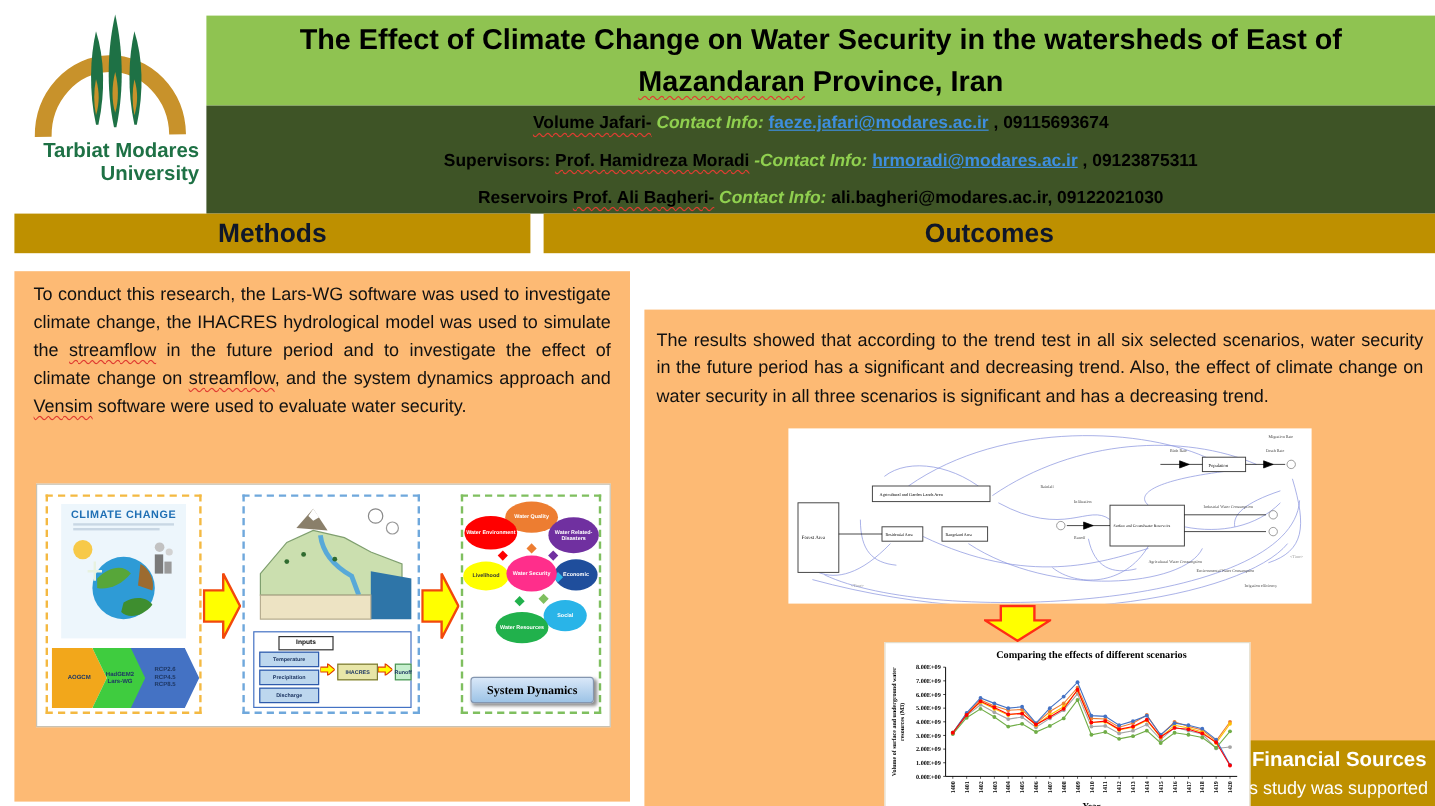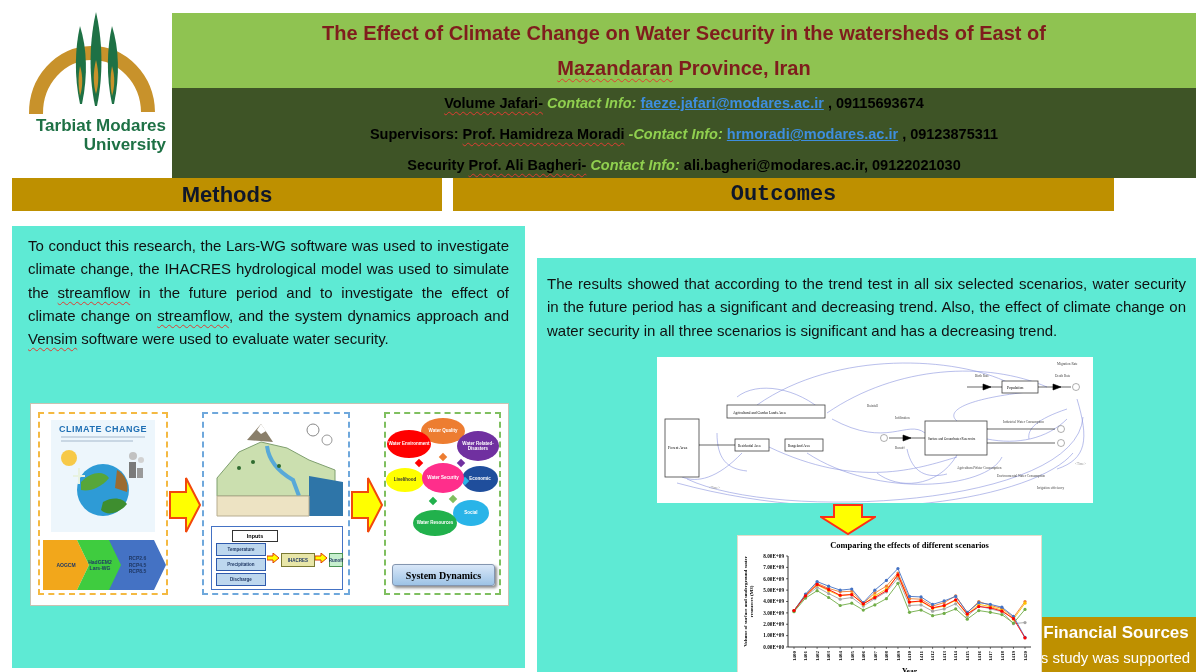--- a/index.html
+++ b/index.html
@@ -3,35 +3,35 @@
 <meta charset="utf-8">
 <style>
   html,body{margin:0;padding:0;background:#fff;}
   .poster{position:relative;width:1196px;height:672px;background:#fff;overflow:hidden;
           font-family:"Liberation Sans",sans-serif;}
   
   .logo-box{position:absolute;left:0;top:0;width:172px;height:178px;background:#fff;}
   .logo-text{position:absolute;left:0;right:6px;top:116px;text-align:right;color:#1E7145;
              font-weight:bold;font-size:17px;line-height:19px;}
   .title-bar{position:absolute;left:172px;top:13px;width:1024px;height:75px;background:#8FC351;
-             text-align:center;color:#7f1d1d;font-weight:bold;font-size:20px;line-height:35px;padding-top:3px;box-sizing:border-box;}
+             text-align:center;color:#000000;font-weight:bold;font-size:24px;line-height:35px;padding-top:3px;box-sizing:border-box;}
   .authors{position:absolute;left:172px;top:88px;width:1024px;height:90px;background:#3E5426;
            font-size:14.5px;font-weight:bold;color:#000;}
   .authors .row{position:absolute;left:0;width:100%;text-align:center;white-space:nowrap;}
   .r1{top:7px;} .r2{top:38px;} .r3{top:69px;}
   .contact{color:#90D04F;font-style:italic;}
   .email{color:#3E8EDE;text-decoration:underline;cursor:pointer;}
   .sp{text-decoration-line:underline;text-decoration-style:wavy;text-decoration-color:#E03C31;
       text-decoration-thickness:1px;text-underline-offset:3px;}
   
   .sec-head{position:absolute;top:178px;height:33px;background:#BE9000;color:#0f172a;font-weight:bold;
             font-size:22px;text-align:center;line-height:33px;}
-  .mh{left:12px;width:430px;} .oh{left:453px;width:661px;font-family:Liberation Mono, monospace;}
+  .mh{left:12px;width:430px;} .oh{left:453px;width:743px;}
   
-  .panel{position:absolute;top:226px;height:442px;background:#5eead4;}
+  .panel{position:absolute;top:226px;height:442px;background:#fdba74;}
   .mp{left:12px;width:513px;} .op{left:537px;width:659px;margin-top:32px;}
   .body-text{position:absolute;left:16px;right:16px;top:8px;font-size:15px;line-height:1.55;
              text-align:justify;color:#111;}
   .op .body-text{top:14px;left:10px;right:10px;}
   
   .fig-box{position:absolute;left:18px;top:177px;width:477px;height:201px;background:#fff;border:1px solid #c9c2b2;}
   .dash{position:absolute;top:8px;height:183px;border:2px dashed;box-sizing:border-box;}
   .p1{left:7px;width:130px;border-color:#F4B942;}
   .p2{left:171px;width:148px;border-color:#6FA8DC;}
   .p3{left:353px;width:117px;border-color:#7FBF5F;}
@@ -107,21 +107,21 @@
       <span>, 09115693674</span>
     </div>
     <div class="row r2">
       <span>Supervisors: </span>
       <span class="sp">Prof. Hamidreza Moradi</span>
       <span class="contact"> -Contact Info: </span>
       <span class="email">hrmoradi@modares.ac.ir</span>
       <span> , 09123875311</span>
     </div>
     <div class="row r3">
-      <span>Security </span>
+      <span>Reservoirs </span>
       <span class="sp">Prof. Ali Bagheri-</span>
       <span class="contact"> Contact Info: </span>
       <span> ali.bagheri@modares.ac.ir, 09122021030</span>
     </div>
   </div>
 
   <div class="sec-head mh">Methods</div>
   <div class="sec-head oh">Outcomes</div>
 
   <div class="panel mp">

